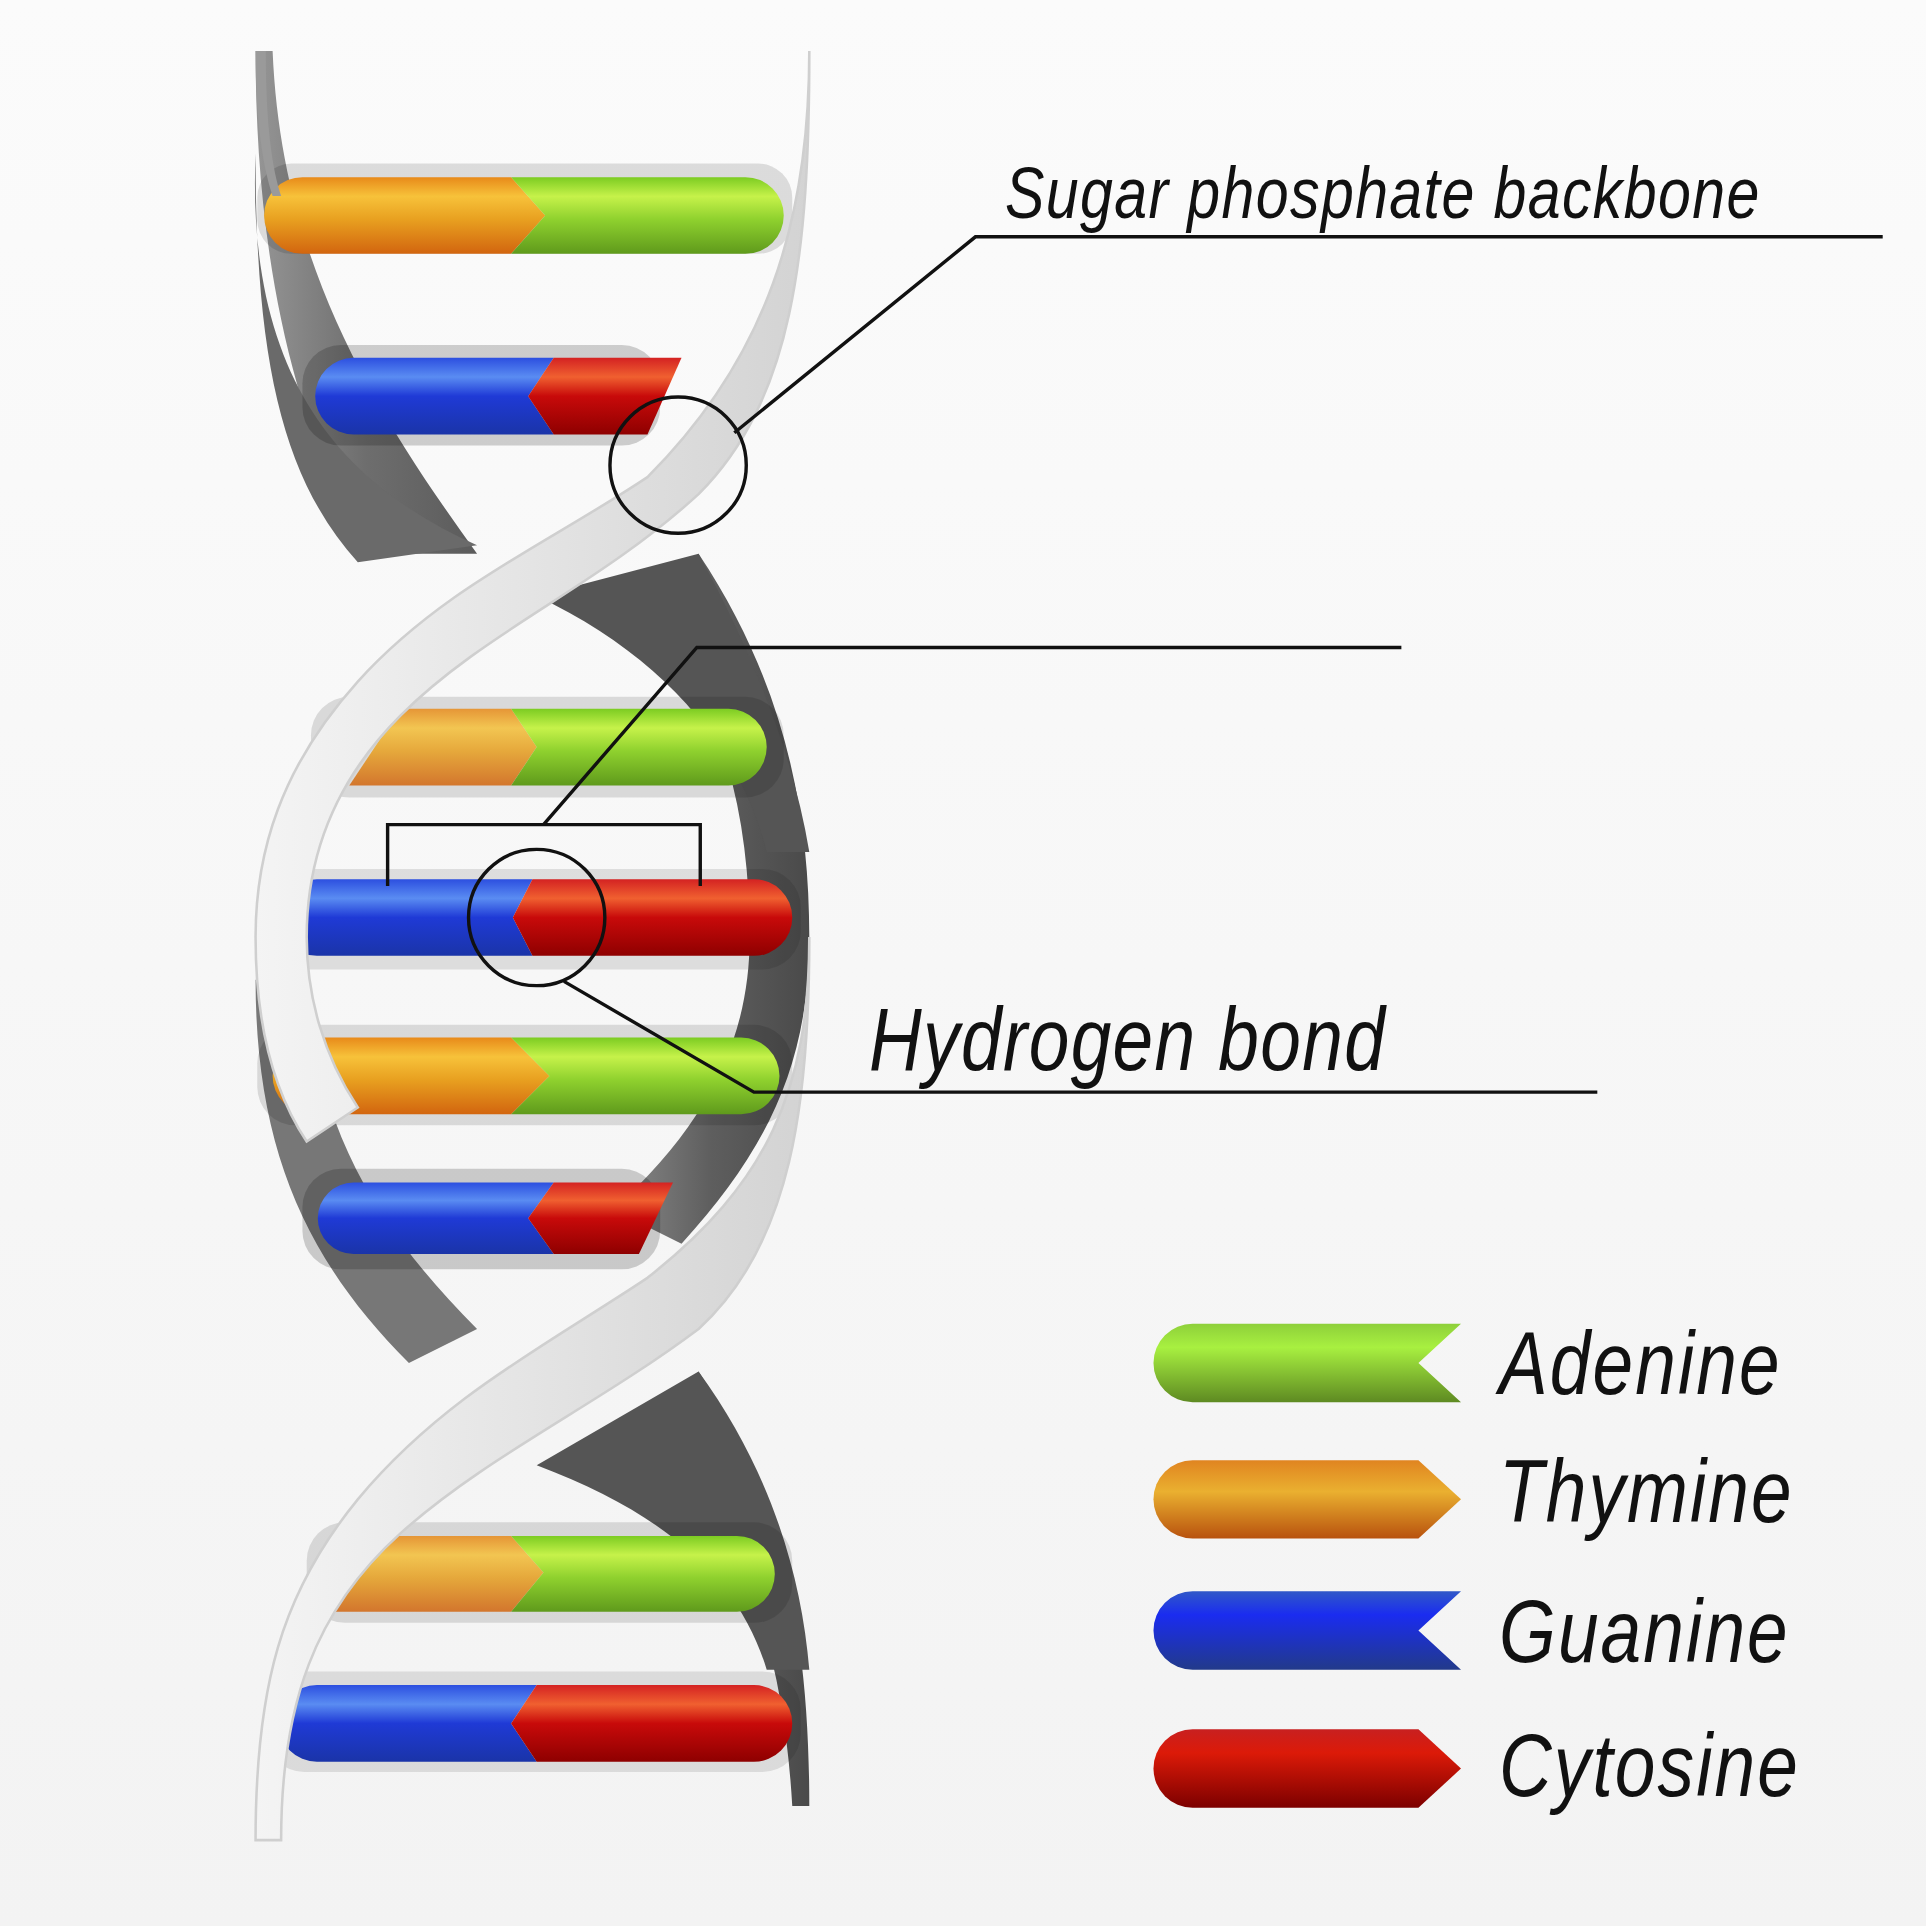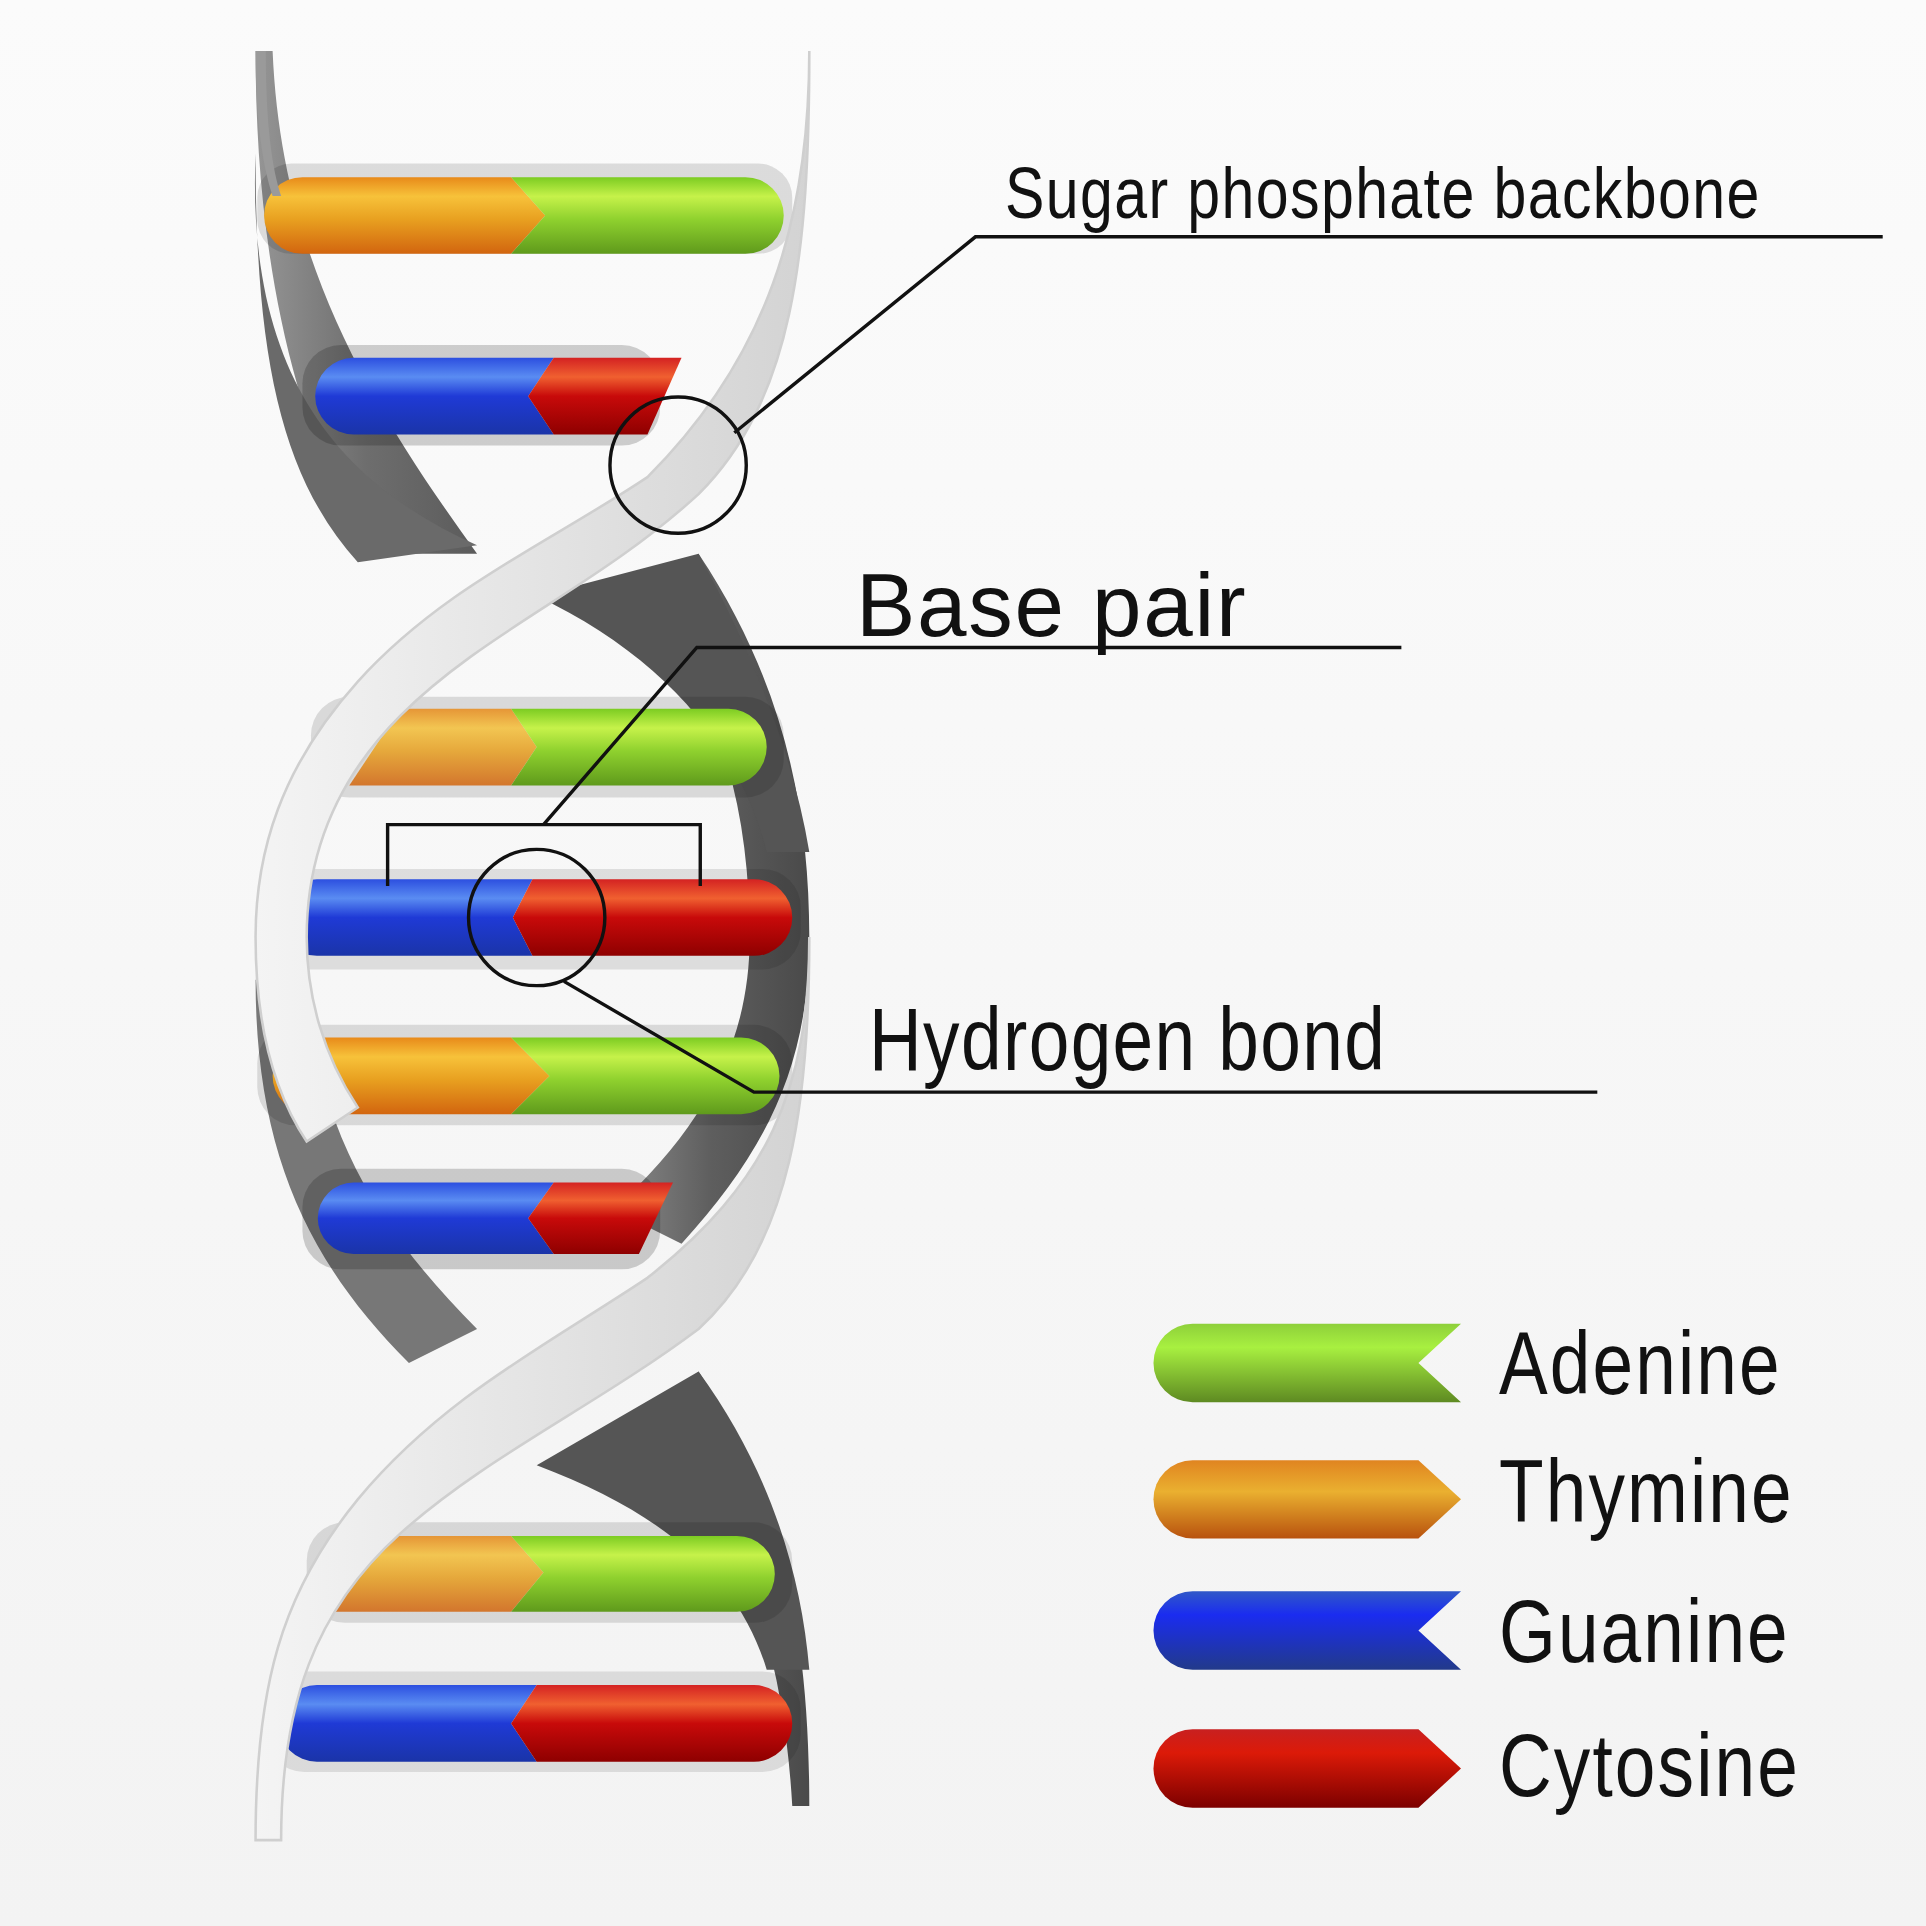--- a/index.html
+++ b/index.html
@@ -2,21 +2,21 @@
 <html style="font-size:13.6px"><head>
 <meta charset="utf-8">
 <style>
   html, body { margin: 0; padding: 0; }
   body {
     width: 1927px; height: 1927px; overflow: hidden;
     background: linear-gradient(180deg, #fbfbfb 0%, #f3f3f3 100%);
     font-family: "Liberation Sans", "DejaVu Sans", sans-serif;
     position: relative;
   }
-  #stage { position: absolute; left: 0; top: 0; width: 1927px; height: 1927px; }
+  #stage { position: absolute; left: 0; top: 0; width: 1927px; height: 1927px; font-style: italic; }
   .label {
     position: absolute;
     color: #111;
     font-family: "Liberation Sans", "DejaVu Sans", sans-serif;
     font-weight: 300;
     white-space: nowrap;
     letter-spacing: 1.7px;
     transform-origin: left bottom;
   }
   .label.thin { transform: scaleX(0.82); }
@@ -173,21 +173,20 @@
     <g>
       <path d="M1400 1554 H 1715 L 1665 1600 L 1715 1646 H 1400 A 46 46 0 0 1 1400 1554 Z" fill="url(#lgGreen)"></path>
       <path d="M1400 1714 H 1665 L 1715 1760 L 1665 1806 H 1400 A 46 46 0 0 1 1400 1714 Z" fill="url(#lgOrange)"></path>
       <path d="M1400 1868 H 1715 L 1665 1914 L 1715 1960 H 1400 A 46 46 0 0 1 1400 1868 Z" fill="url(#lgBlue)"></path>
       <path d="M1400 2030 H 1665 L 1715 2076 L 1665 2122 H 1400 A 46 46 0 0 1 1400 2030 Z" fill="url(#lgRed)"></path>
     </g>
   </svg>
 
   
   <div class="label thin" style="left:1005px; top:152px; font-size:72px;">Sugar phosphate backbone</div>
-  <div class="label" style="left:856px; top:554px; font-size:89px;">Base  pair</div>
   <div class="label thin" style="left:869px; top:988px; font-size:89px;">Hydrogen  bond</div>
 
   
   <div>
     <div class="legend-text" style="left:1499px; top:1312px;">Adenine</div>
     <div class="legend-text" style="left:1499px; top:1440px;">Thymine</div>
     <div class="legend-text" style="left:1499px; top:1580px;">Guanine</div>
     <div class="legend-text" style="left:1499px; top:1714px;">Cytosine</div>
   </div>
 </div>

